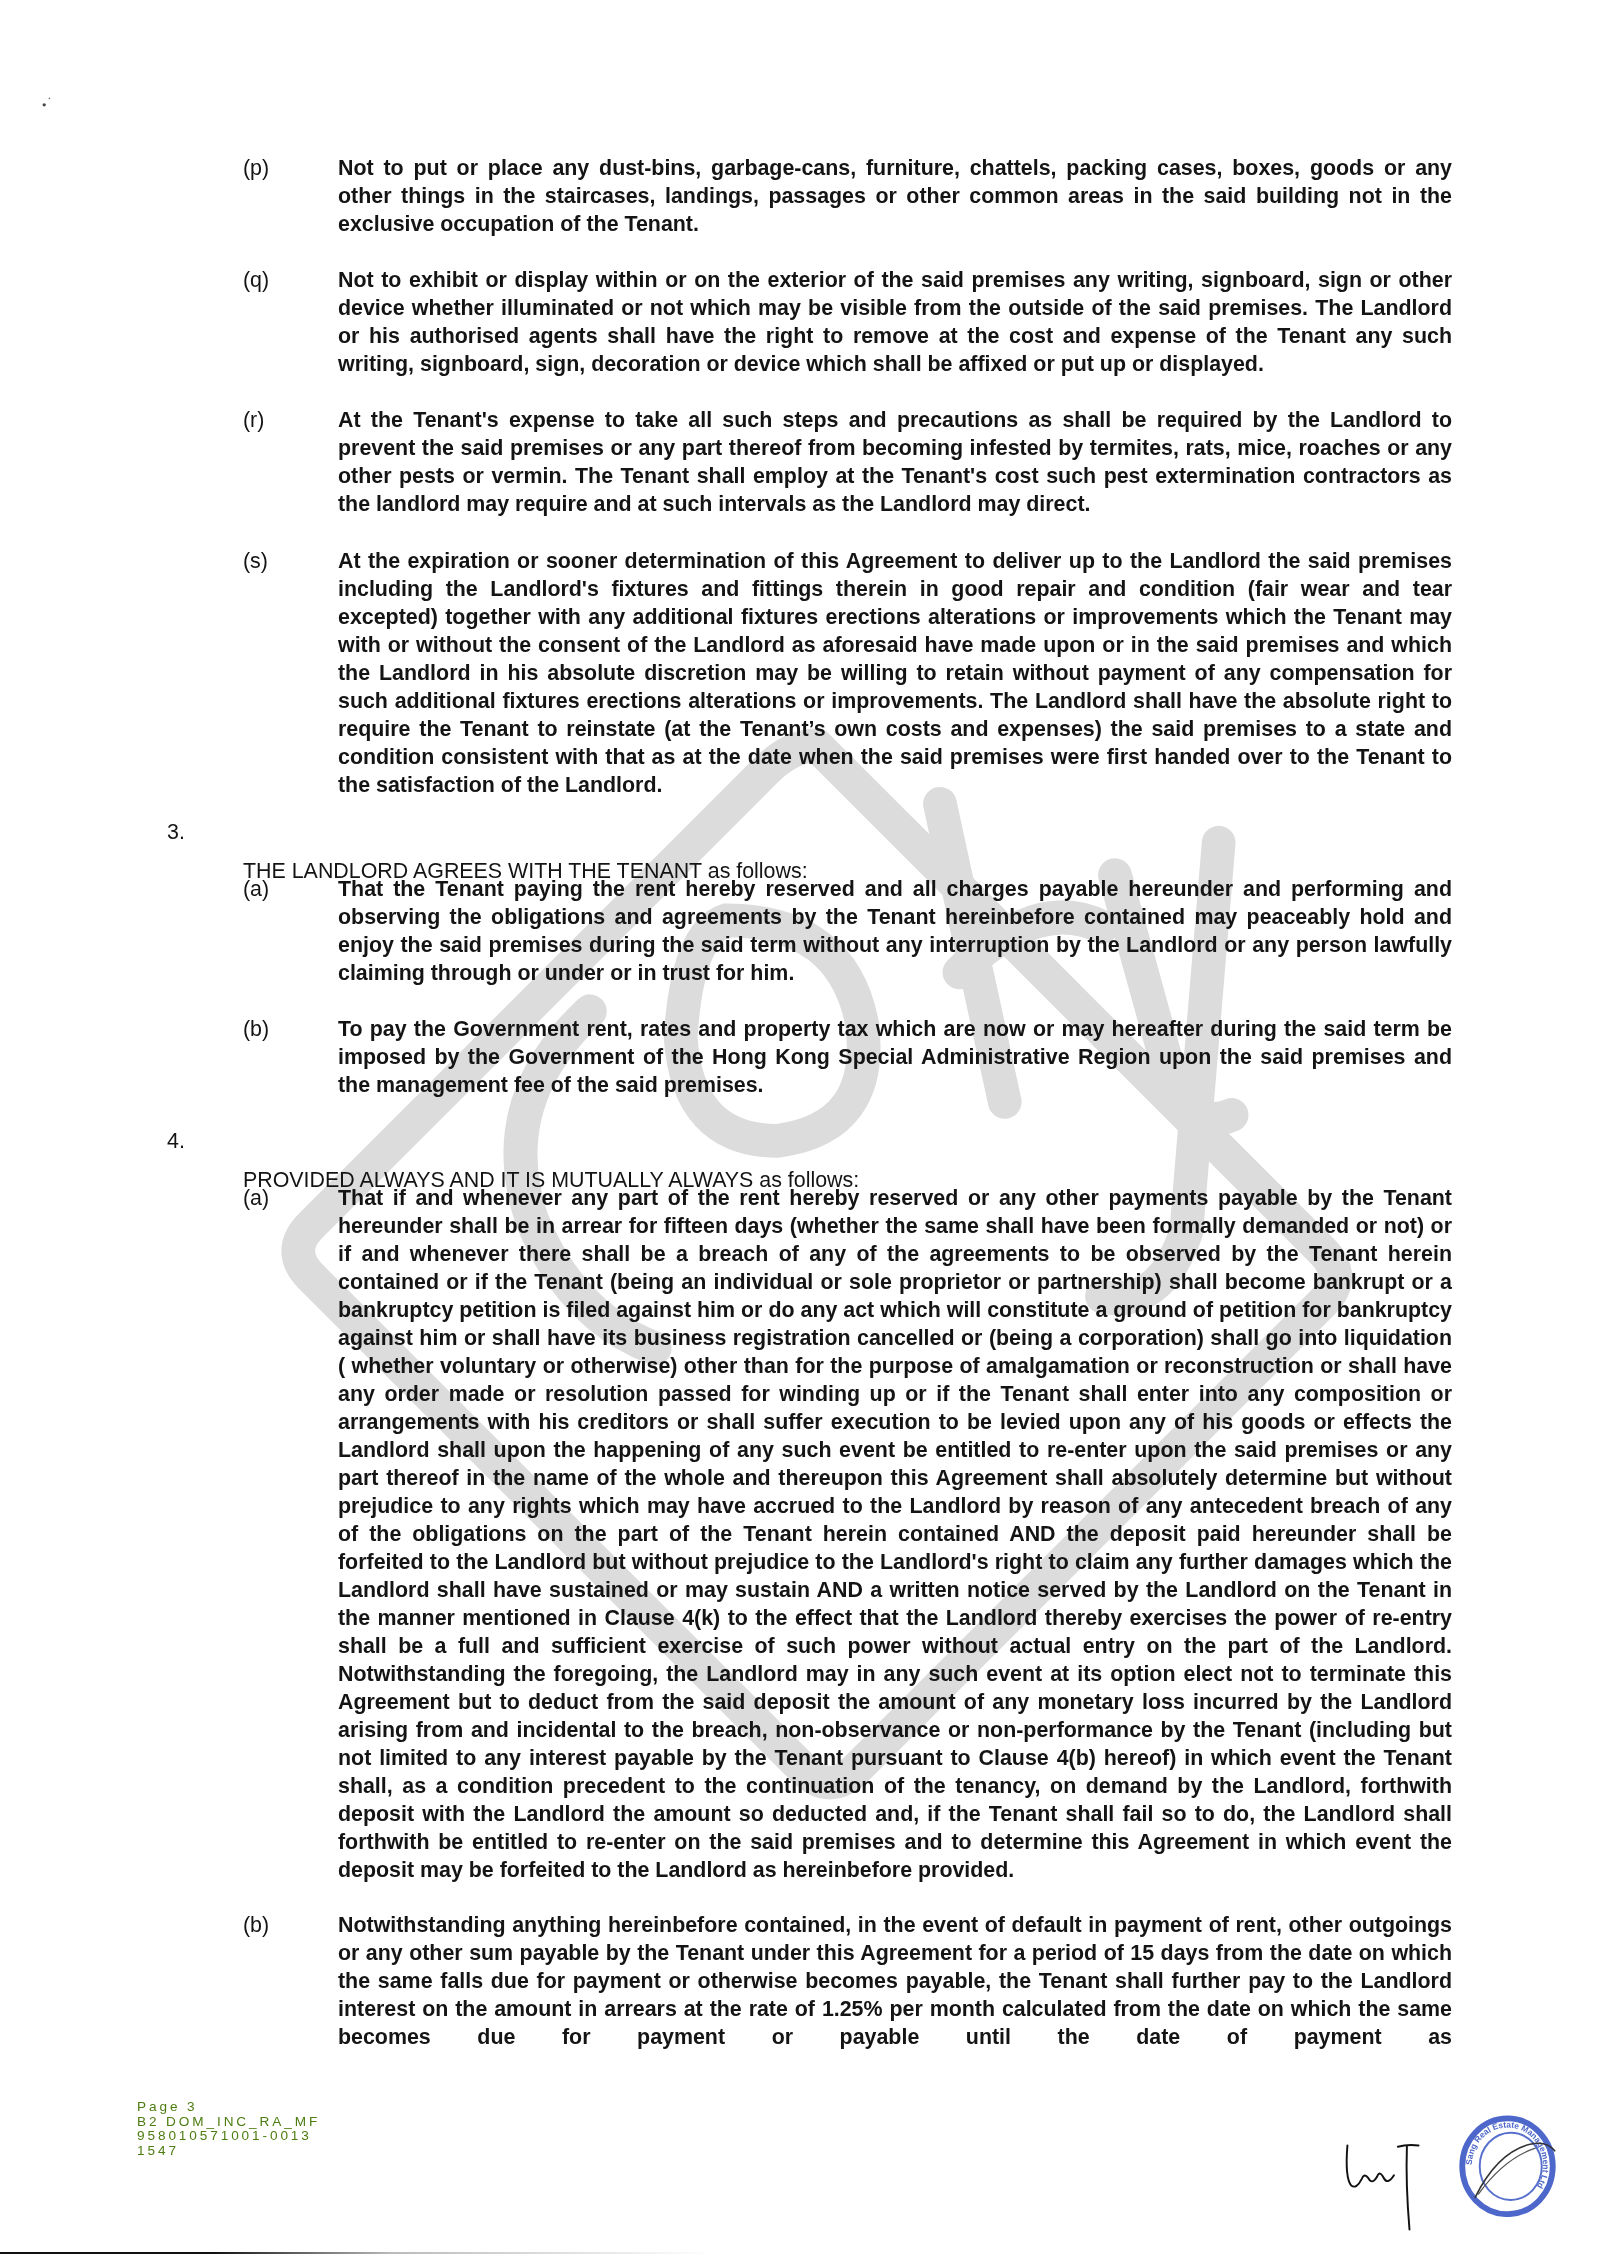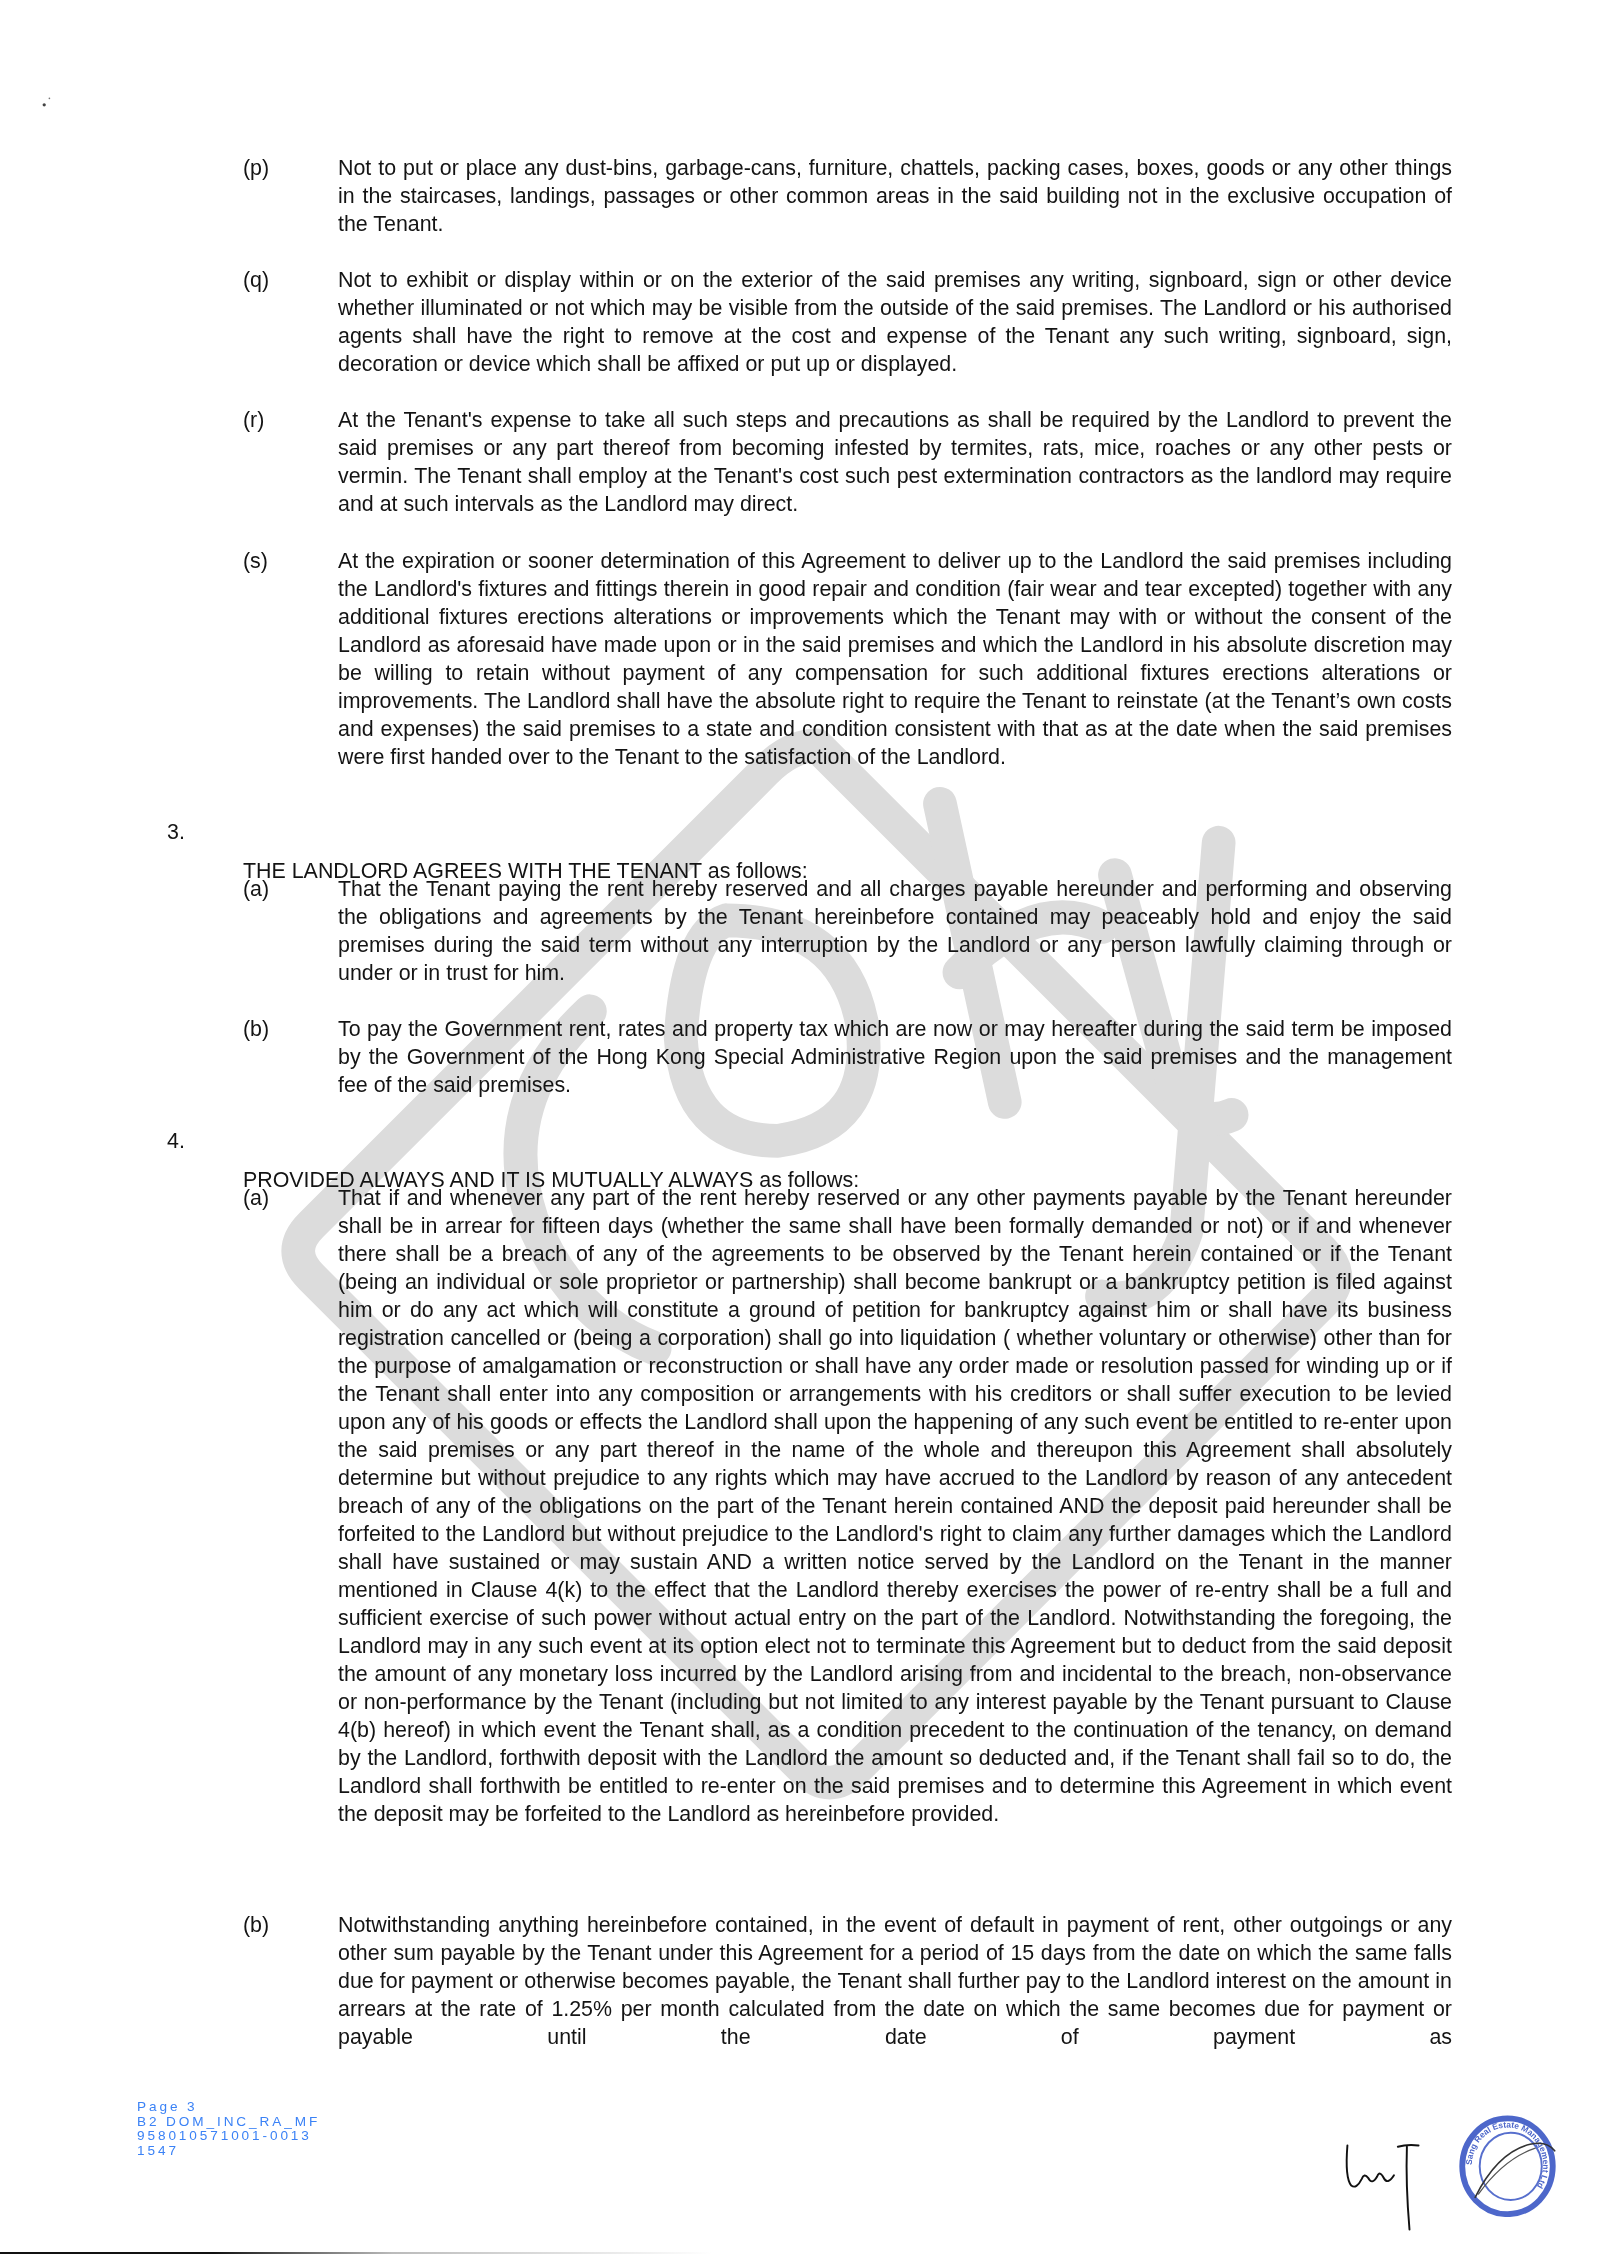--- a/index.html
+++ b/index.html
@@ -5,25 +5,25 @@
   html, body { margin:0; padding:0; background:#ffffff; }
   body { width:1618px; height:2261px; position:relative; overflow:hidden;
          font-family:"Liberation Sans", sans-serif; color:#141414; }
   .page { position:absolute; left:0; top:0; width:1618px; height:2261px; background:#fff; }
   .watermark { position:absolute; left:0; top:0; width:1618px; height:2261px; pointer-events:none; z-index:0; }
   .content { position:absolute; left:0; top:0; width:1618px; z-index:1; }
   .clause { position:absolute; font-size:21.4px; line-height:28px; }
   .label { position:absolute; width:78px; }
   .body { position:absolute; text-align:justify; text-align-last:left; }
   .sub .label { left:243px; }
-  .sub .body { left:338px; width:1114px; }
+  .sub .body { left:338px; width:1114px;font-weight:bold; }
   .main .label { left:167px; }
   .main .heading { position:absolute; left:243px; width:1167px;margin-top:39px; }
   .footer { position:absolute; left:137px; top:2100px; font-size:13.6px; line-height:14.6px;
-            letter-spacing:2.9px; color:#3b82f6; font-family:"Liberation Sans", sans-serif; }
+            letter-spacing:2.9px; color:#4d7c0f; font-family:"Liberation Sans", sans-serif; }
   .signature { position:absolute; left:1342px; top:2139px; width:91px; height:97px; }
   .stamp { position:absolute; left:1459px; top:2113px; width:97px; height:104px; }
   .bottom-rule { position:absolute; left:0; top:2252px; width:713px; height:1.9px;
                  background:linear-gradient(90deg,#111 0%,#111 30%,#bbb 55%,rgba(255,255,255,0) 100%); }
   .specks { position:absolute; left:39px; top:45px; width:39px; height:78px; }
 </style>
 </head>
 <body>
 
 <div class="page">

